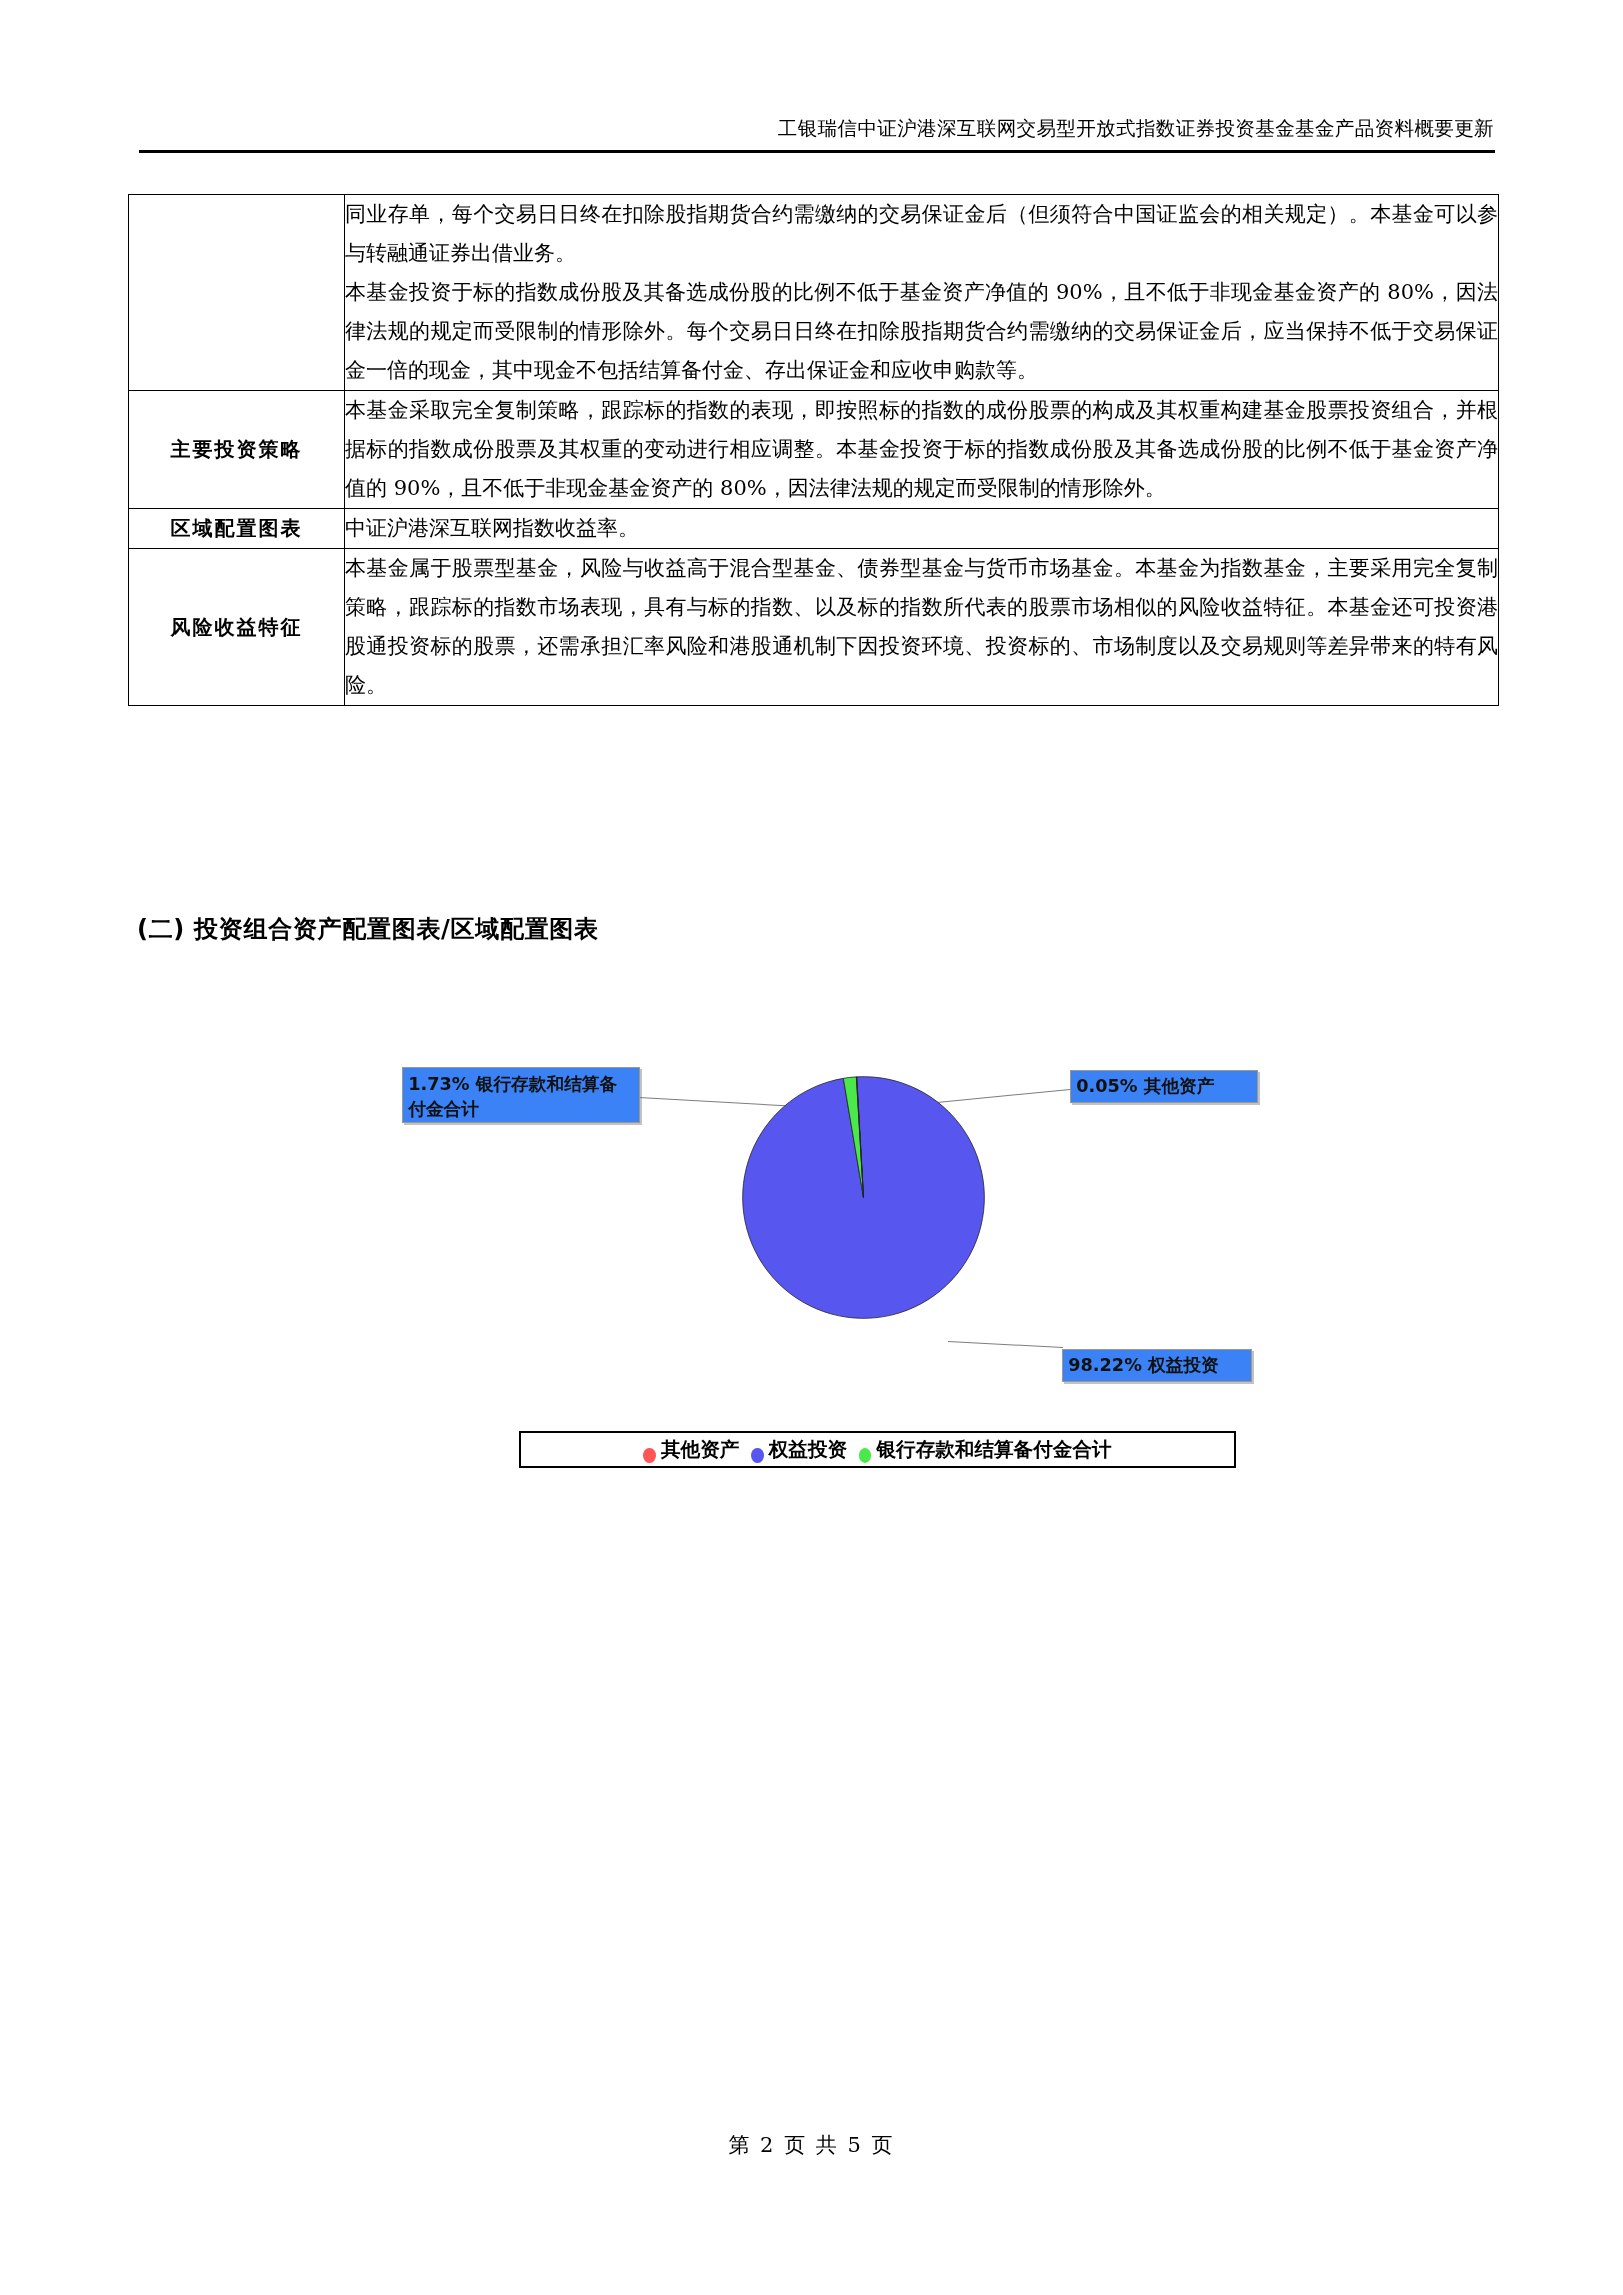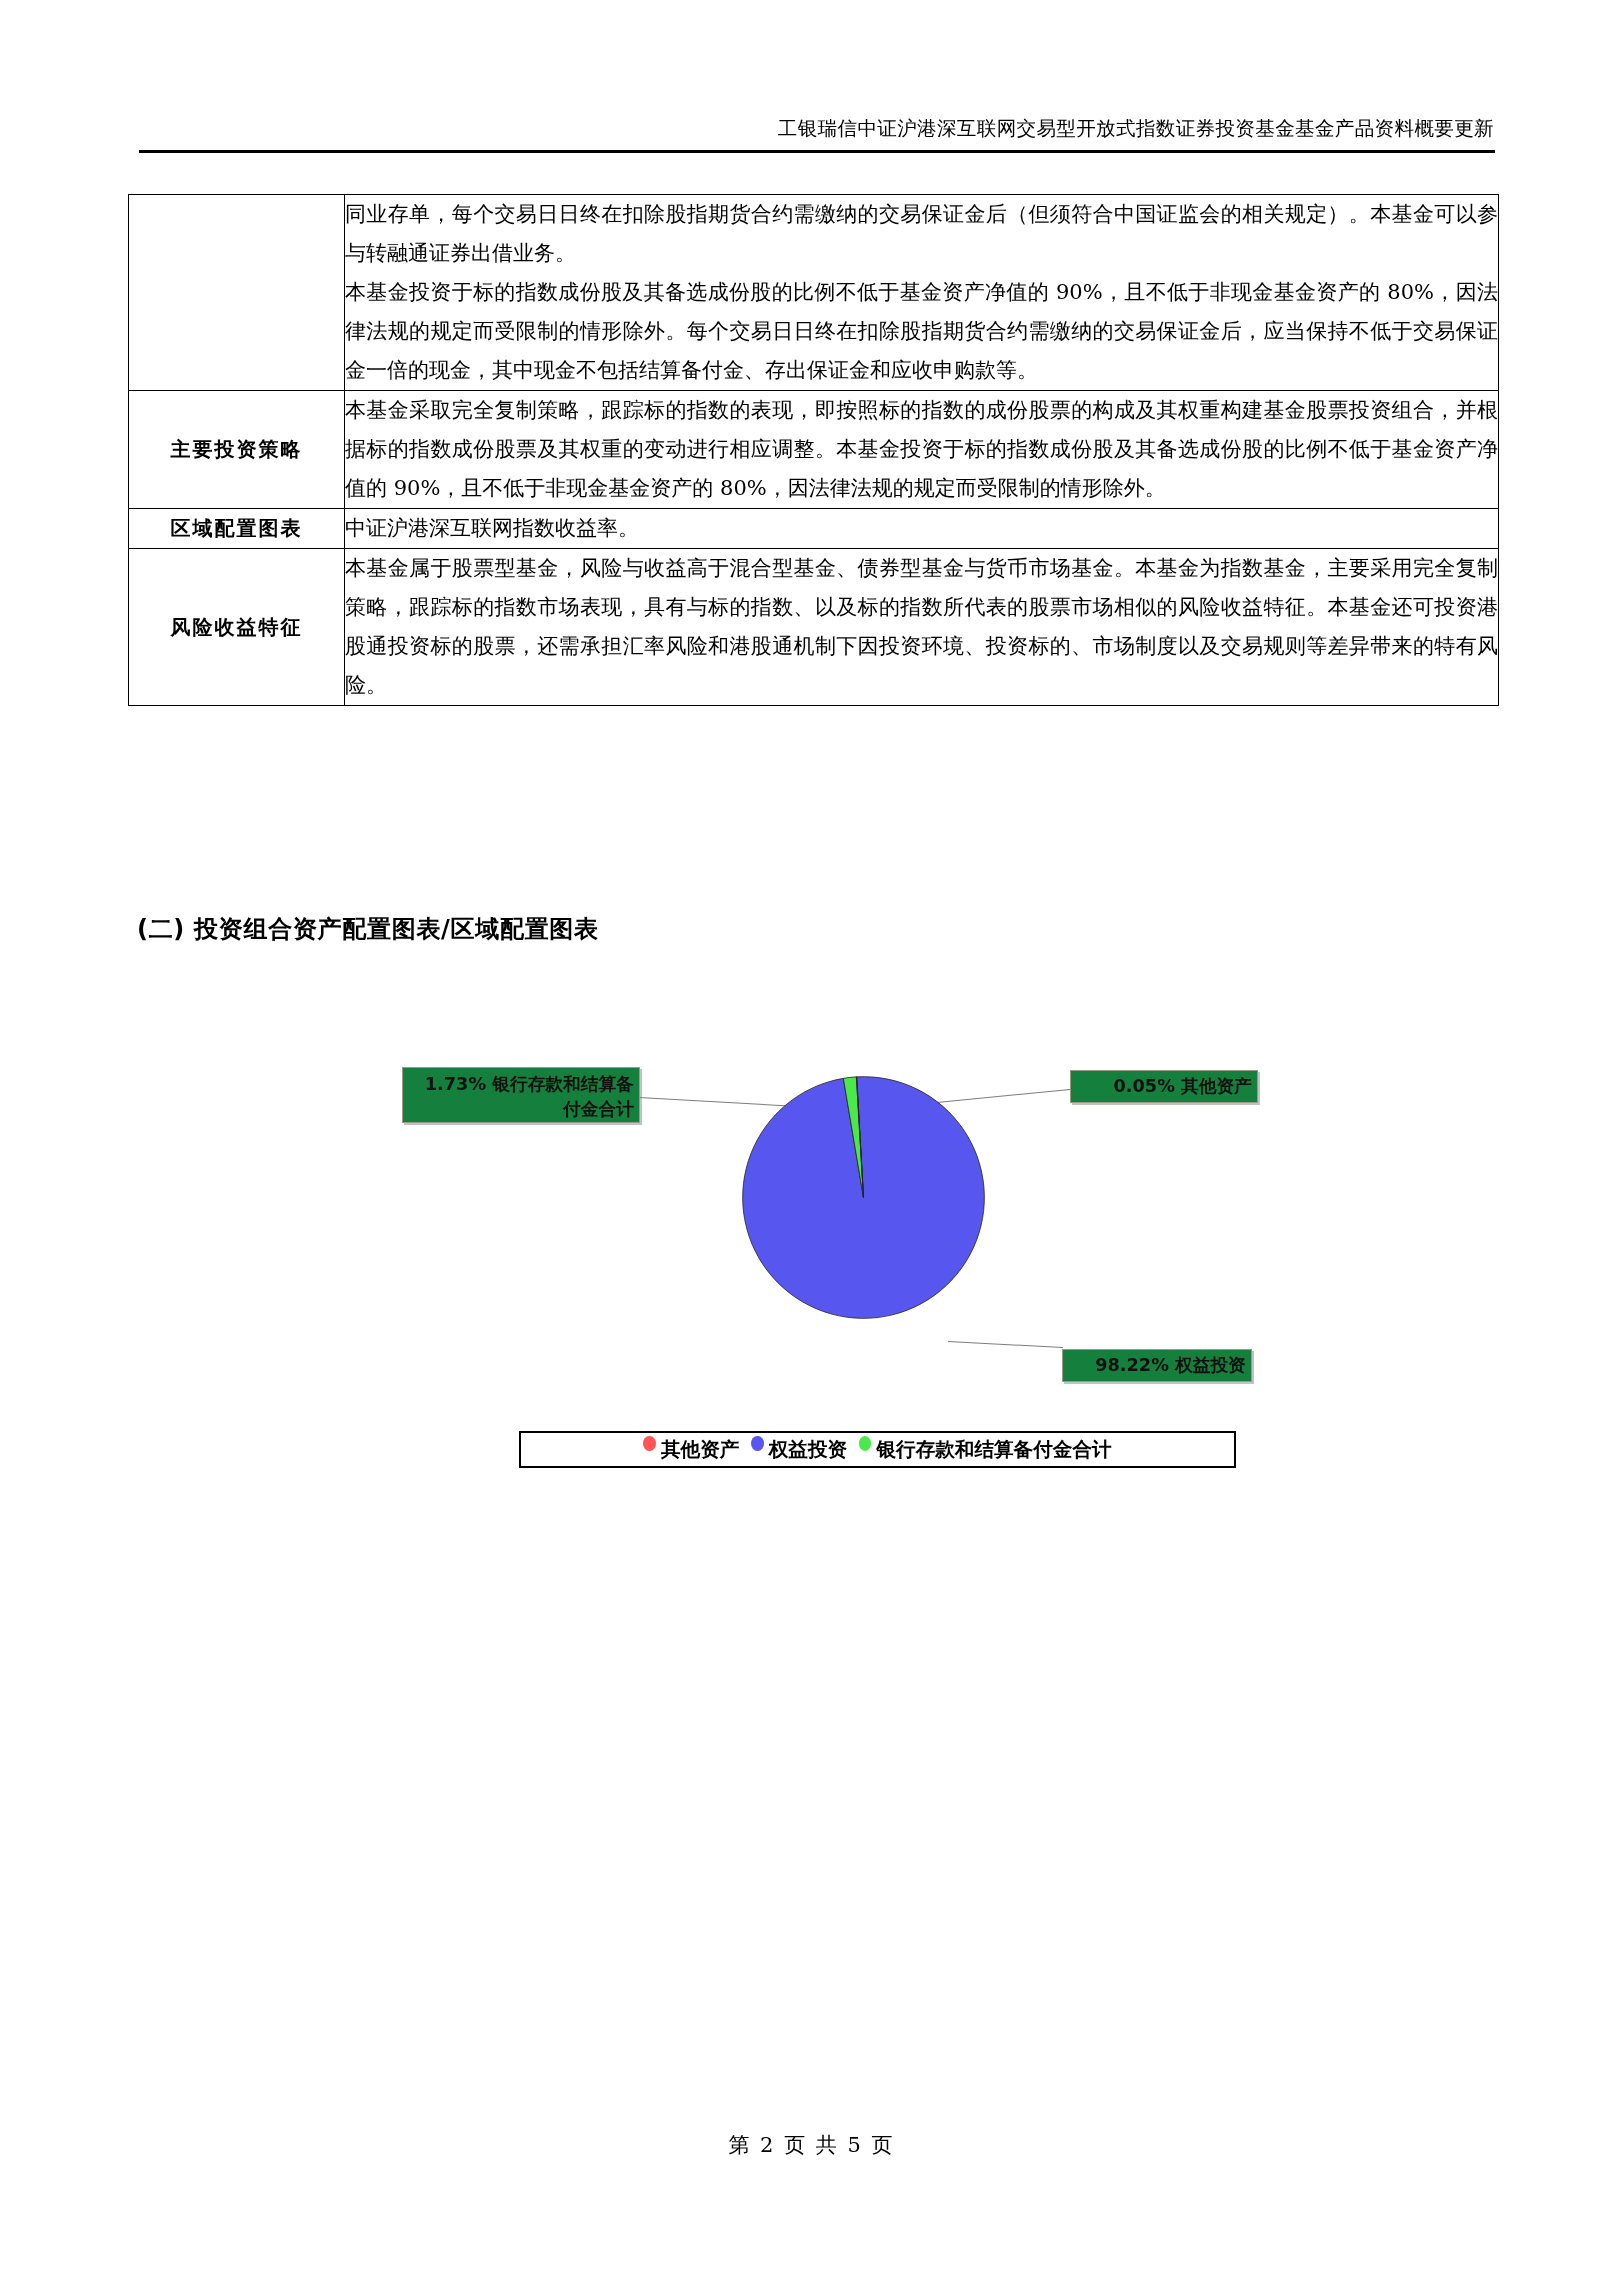--- a/index.html
+++ b/index.html
@@ -123,29 +123,29 @@
   }
   .pie {
     position: absolute;
     left: 0; top: 0;
     width: 243px;
     height: 243px;
   }
 
   .callout {
     position: absolute;
-    background: #15803d;
+    background: #3b82f6;
     border: 1.3px solid #9a9a86;
     box-shadow: 2px 2px 0 rgba(120,120,120,0.45);
     font-family: "DejaVu Sans", "Liberation Sans", sans-serif;
     font-weight: bold;
     font-size: 17.7px;
     line-height: 25px;
     color: #111111;
-    text-align: right;
+    text-align: left;
     padding: 3.9px 5.2px 5.2px 5.2px;
     box-sizing: border-box;
   }
   #callout-bank {
     left: 274px;
     top: 92px;
     width: 238px;
     height: 56px;
   }
   #callout-other {
@@ -181,21 +181,21 @@
     border: 2px solid #000000;
     background: #ffffff;
     display: flex;
     align-items: center;
     justify-content: center;
     gap: 0px;
     box-sizing: border-box;
   }
   .legend-item {
     display: flex;
-    align-items: flex-start;
+    align-items: flex-end;
     font-family: Liberation Sans, sans-serif;
     font-weight: bold;
     font-size: 19.6px;
     white-space: nowrap;
     margin: 0 5.9px;
   }
   .legend-dot {
     width: 12.4px;
     height: 15px;
     border-radius: 50%;

